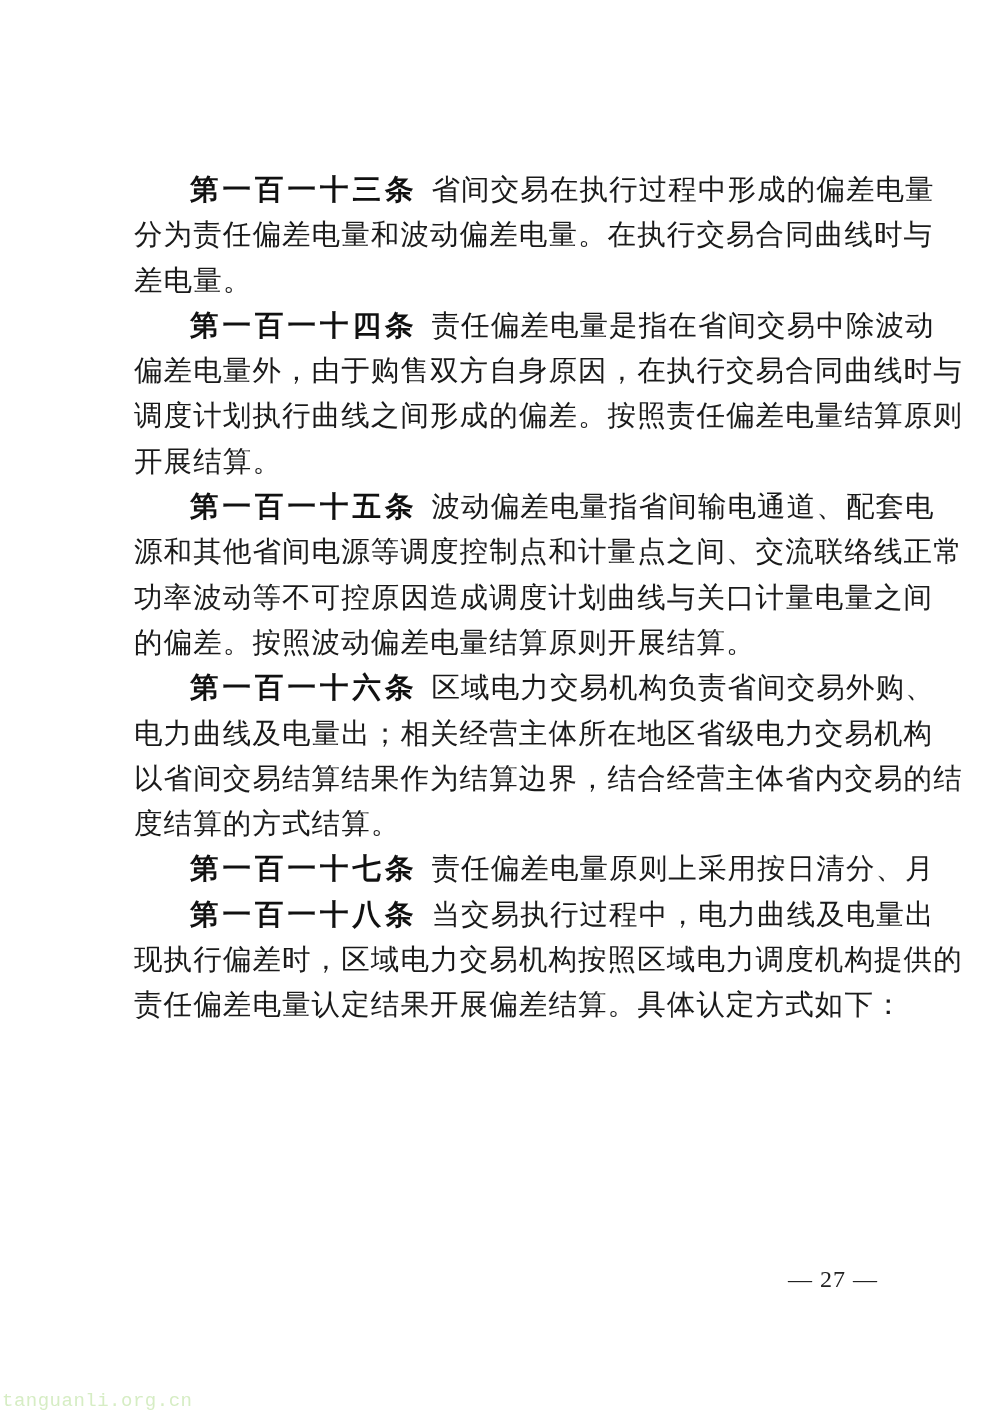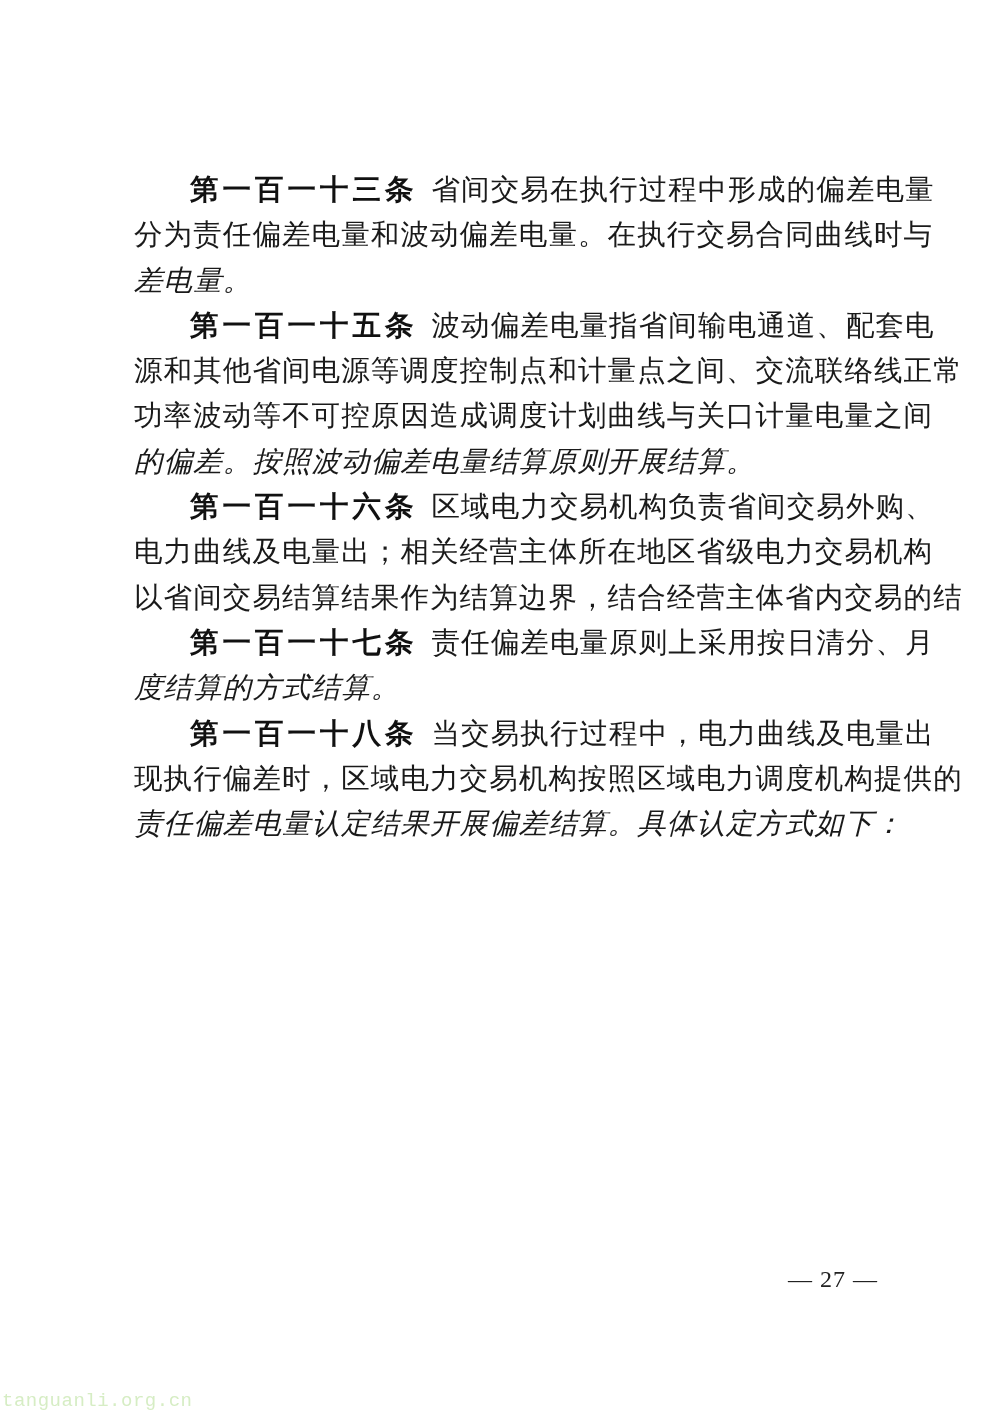--- a/index.html
+++ b/index.html
@@ -31,21 +31,20 @@
       line-height: 45.3px;
       font-size: 28.5px;
       white-space: nowrap;
       letter-spacing: 1.1px;
       text-align: justify;
       text-align-last: justify;
       overflow: visible;
     }
     .line.last {
       text-align-last: left;
-      font-style: italic;
     }
     .line.indent {
       padding-left: 56px;
     }
     .article-num {
       font-weight: bold;
       font-family: "DejaVu Sans", "Liberation Sans", sans-serif;
       letter-spacing: 4px;
       margin-right: 14px;
       color: #111;
@@ -74,37 +73,43 @@
 
 <div class="page">
   <div class="body-text">
 
     <div>
       <div class="line indent"><span class="article-num">第一百一十三条</span><span>省间交易在执行过程中形成的偏差电量</span></div>
       <div class="line">分为责任偏差电量和波动偏差电量。在执行交易合同曲线时与</div>
       <div class="line last">差电量。</div>
     </div>
 
+    <div>
+      <div class="line indent"><span class="article-num">第一百一十四条</span><span>责任偏差电量是指在省间交易中除波动</span></div>
+      <div class="line">偏差电量外，由于购售双方自身原因，在执行交易合同曲线时与</div>
+      <div class="line">调度计划执行曲线之间形成的偏差。按照责任偏差电量结算原则</div>
+      <div class="line last">开展结算。</div>
+    </div>
 
     <div>
       <div class="line indent"><span class="article-num">第一百一十五条</span><span>波动偏差电量指省间输电通道、配套电</span></div>
       <div class="line">源和其他省间电源等调度控制点和计量点之间、交流联络线正常</div>
       <div class="line">功率波动等不可控原因造成调度计划曲线与关口计量电量之间</div>
       <div class="line last">的偏差。按照波动偏差电量结算原则开展结算。</div>
     </div>
 
     <div>
       <div class="line indent"><span class="article-num">第一百一十六条</span><span>区域电力交易机构负责省间交易外购、</span></div>
       <div class="line">电力曲线及电量出；相关经营主体所在地区省级电力交易机构</div>
       <div class="line">以省间交易结算结果作为结算边界，结合经营主体省内交易的结</div>
     </div>
 
     <div>
+      <div class="line last">度结算的方式结算。</div>
       <div class="line indent"><span class="article-num">第一百一十七条</span><span>责任偏差电量原则上采用按日清分、月</span></div>
-      <div class="line last">度结算的方式结算。</div>
     </div>
 
     <div>
       <div class="line indent"><span class="article-num">第一百一十八条</span><span>当交易执行过程中，电力曲线及电量出</span></div>
       <div class="line">现执行偏差时，区域电力交易机构按照区域电力调度机构提供的</div>
       <div class="line last">责任偏差电量认定结果开展偏差结算。具体认定方式如下：</div>
     </div>
 
 
   </div>

